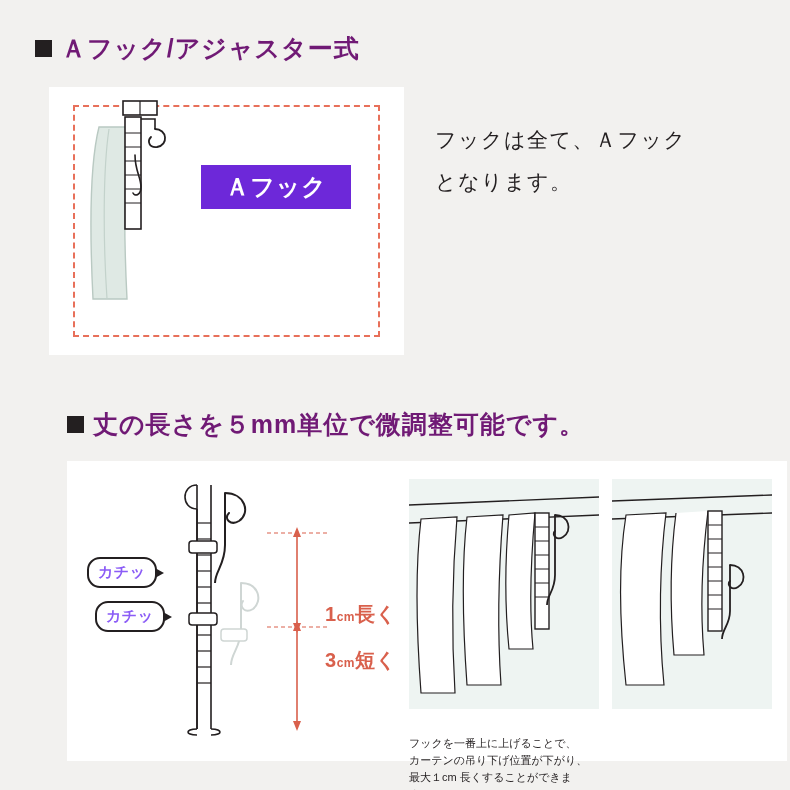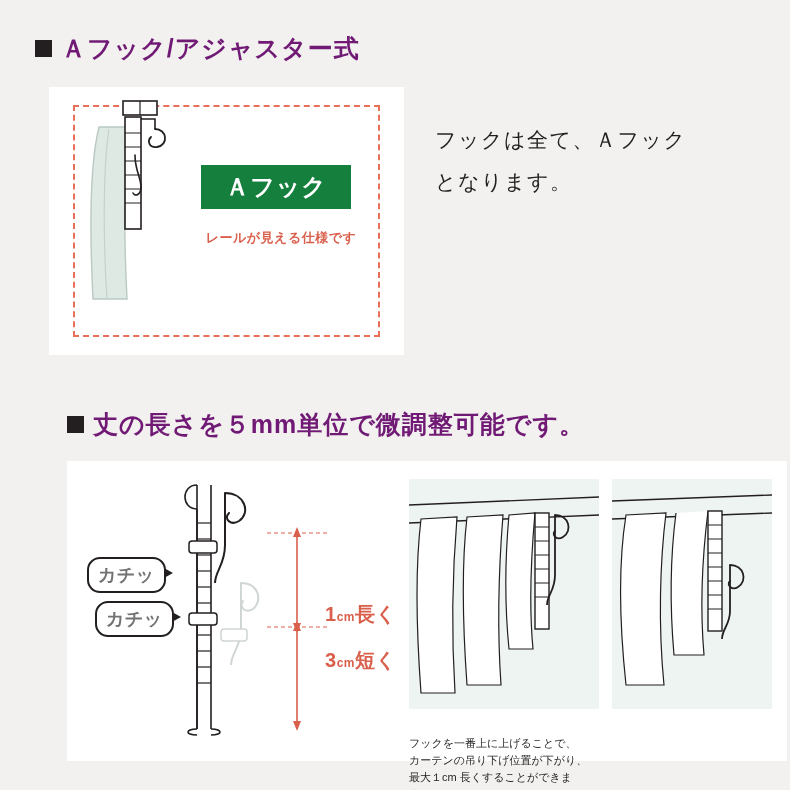--- a/index.html
+++ b/index.html
@@ -69,21 +69,21 @@
     top: 12px;
     width: 130px;
     height: 210px;
   }
   #a-hook-badge {
     position: absolute;
     left: 152px;
     top: 78px;
     width: 150px;
     height: 44px;
-    background: #15803d;
+    background: #6d28d9;
     color: #ffffff;
     font-size: 24px;
     font-weight: 700;
     letter-spacing: 1px;
     display: flex;
     align-items: center;
     justify-content: center;
   }
   #rail-note {
     position: absolute;
@@ -129,25 +129,25 @@
     background: #eef4f2;
   }
   #panel-mid { left: 342px; width: 190px; }
   #panel-right { left: 545px; width: 160px; }
 
   .bubble {
     position: absolute;
     background: #ffffff;
     border: 2px solid #231f20;
     border-radius: 13px;
-    font-size: 18px;
+    font-size: 15px;
     font-weight: 700;
     padding: 4px 9px;
     letter-spacing: .5px;
-    color: #737373;
+    color: #8b5cf6;
   }
   .bubble:after {
     content: "";
     position: absolute;
     right: -9px;
     top: 9px;
     width: 0; height: 0;
     border-top: 5px solid transparent;
     border-bottom: 5px solid transparent;
     border-left: 9px solid #231f20;
@@ -209,21 +209,20 @@
 
         <rect x="44" y="2" width="34" height="14" fill="#ffffff" stroke="#231f20" stroke-width="1.6"></rect>
         <line x1="61" y1="2" x2="61" y2="16" stroke="#231f20" stroke-width="1.2"></line>
 
         <path d="M62 20 L76 20 L76 30" fill="none" stroke="#231f20" stroke-width="1.6"></path>
         <path d="M76 30 C88 30 90 46 78 48 C70 49 68 42 72 38" fill="none" stroke="#231f20" stroke-width="1.8" stroke-linecap="round"></path>
         <path d="M56 56 C56 72 62 78 62 88 C62 96 56 98 54 94" fill="none" stroke="#231f20" stroke-width="1.6" stroke-linecap="round"></path>
       </svg>
 
       <div id="a-hook-badge">Ａフック</div>
-      <div id="rail-note">レールが見える仕様です</div>
     </div>
 
     <div id="hook-text">
       <div>フックは全て、Ａフック</div>
       <div>となります。</div>
     </div>
 
   </div>
 </div>
 

